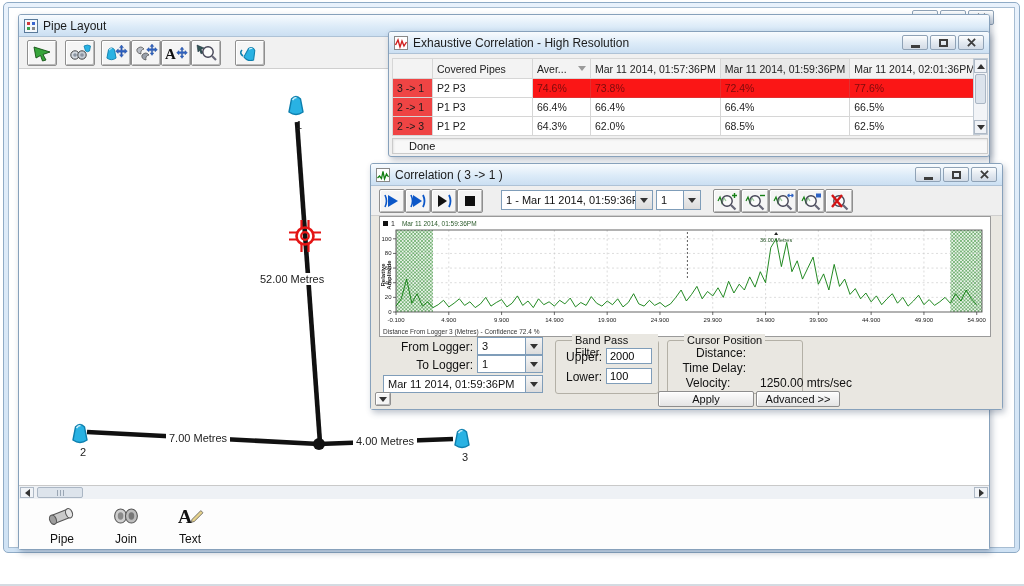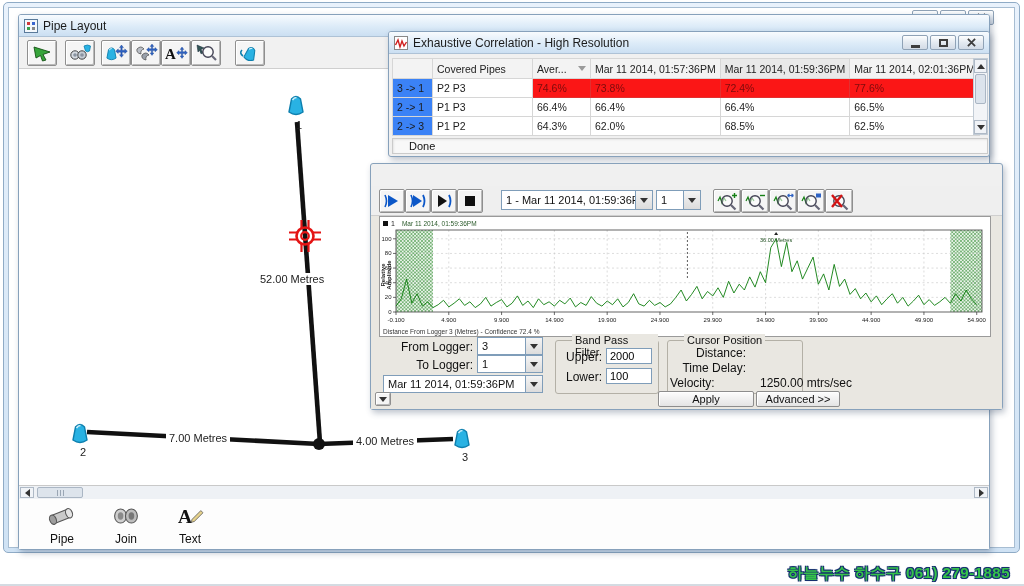--- a/index.html
+++ b/index.html
@@ -48,21 +48,21 @@
           display:flex;align-items:center;justify-content:center;gap:2px;}
   .grip{width:1px;height:6px;background:#9aa6b4;}
   .palette{position:absolute;left:0;right:0;top:484px;bottom:0;background:#fdfdfd;}
   .palette-item{position:absolute;width:58px;text-align:center;font-size:12px;color:#111;}
 
   
   .ex-table{position:absolute;left:3px;top:26px;border-collapse:collapse;table-layout:fixed;font-size:10.5px;background:#fff;}
   .ex-table th,.ex-table td{border:1px solid #d6d6d6;padding:0 4px;height:19px;overflow:hidden;white-space:nowrap;text-align:left;font-weight:normal;}
   .ex-table th{background:#f3f3f3;height:20px;color:#222;}
   .ex-table th.sorted{background:#e9e9e9;}
-  .ex-table td.rowhdr{background:#3b82f6;margin-left:11px;}
+  .ex-table td.rowhdr{background:#ef4444;margin-left:11px;}
   .ex-table tr.hot td.hotcell{background:#fb1616;color:#7c0c0c;border-color:#e23030;}
   .vscroll{position:absolute;width:15px;background:#f2f4f7;border:1px solid #c2ccd6;}
   .vthumb{margin:1px;height:30px;background:#dbe3ec;border:1px solid #aab6c4;border-radius:2px;}
   .statusbar{position:absolute;left:3px;height:16px;border:1px solid #cbcbcb;background:#f8f8f8;
              box-shadow:inset 1px 1px 2px rgba(0,0,0,.08);font-size:11px;padding:1px 16px;color:#111;}
 
   
   .co-toolbar{position:absolute;left:0;right:0;top:22px;height:30px;background:#efefef;border-bottom:1px solid #cfcfcf;}
   .combo{position:absolute;display:flex;align-items:center;height:20px;border:1px solid #7f9db9;background:#fff;font-size:11px;}
   .combo .val{flex:1;padding:0 4px;white-space:nowrap;overflow:hidden;color:#111;}
@@ -347,20 +347,40 @@
               <span class="tri-down"></span>
             </div>
         </div>
 
         <div class="statusbar" style="top:106px;width:596px;">
           <span>Done</span>
         </div>
       </div>
 
       <div class="win" style="left:361px;top:155px;width:633px;height:247px;z-index:4;">
+        <div class="titlebar">
+          <svg class="title-icon" viewBox="0 0 14 14">
+            <rect x="0.5" y="0.5" width="13" height="13" fill="#fff" stroke="#888"></rect>
+            <polyline points="1.5,10 3.5,8 5.5,10.5 7,3.5 8.5,11 10.5,6 12.5,9" fill="none" stroke="#158015" stroke-width="1.3"></polyline>
+          </svg>
+          <span>Correlation ( 3 -&gt; 1 )</span>
+          <div class="capbtns">
+            <div class="capbtn">
+                <span class="glyph-min"></span>
+              </div>
+            <div class="capbtn">
+                <span class="glyph-max"></span>
+              </div>
+            <div class="capbtn">
+              <svg width="9" height="9" viewBox="0 0 10 10">
+                  <path d="M1,1 9,9 M9,1 1,9" stroke="#3d3d3d" stroke-width="2"></path>
+                </svg>
+            </div>
+          </div>
+        </div>
 
         <div class="co-toolbar">
           <div class="tbtn" style="left:8px;top:3px;width:26px;height:24px;">
             <svg width="18" height="16" viewBox="0 0 18 16">
               <path d="M2,2 q3,6 0,12" stroke="#0c57c8" stroke-width="1.6" fill="none"></path>
                 <polygon points="5,2 15,8 5,14" fill="#0c57c8"></polygon>
               </svg>
           </div>
           <div class="tbtn" style="left:34px;top:3px;width:26px;height:24px;">
             <svg width="18" height="16" viewBox="0 0 18 16">
@@ -543,29 +563,28 @@
           <div class="ctrl-label" style="left:2px;top:29px;width:44px;text-align:right;">Lower:</div>
           <input class="field" style="left: 50px; top: 27px; width: 46px;" value="100">
         </div>
 
         <div class="groupbox" style="left:296px;top:176px;width:136px;height:54px;">
           <span class="legend">Cursor Position</span>
           <div class="ctrl-label" style="left:2px;top:5px;width:76px;text-align:right;">Distance:</div>
           <div class="ctrl-label" style="left:84px;top:5px;"></div>
           <div class="ctrl-label" style="left:2px;top:20px;width:76px;text-align:right;">Time Delay:</div>
           <div class="ctrl-label" style="left:84px;top:20px;"></div>
-          <div class="ctrl-label" style="left:2px;top:35px;width:76px;text-align:left;">Velocity:</div>
+          <div class="ctrl-label" style="left:2px;top:35px;width:76px;text-align:center;">Velocity:</div>
           <div class="ctrl-label" style="left:92px;top:35px;">1250.00 mtrs/sec</div>
         </div>
 
         <div class="tbtn" style="left:4px;top:228px;width:16px;height:14px;">
           <span class="tri-down"></span>
         </div>
         <div class="pushbtn" style="left:287px;top:227px;width:96px;">Apply</div>
         <div class="pushbtn" style="left:385px;top:227px;width:84px;">Advanced &gt;&gt;</div>
       </div>
 
     </div>
   </div>
 
-  <div class="watermark">하늘누수 하수구 061) 279-1885</div>
   <div class="bottom-line"></div>
 </div>
 
 </body></html>

